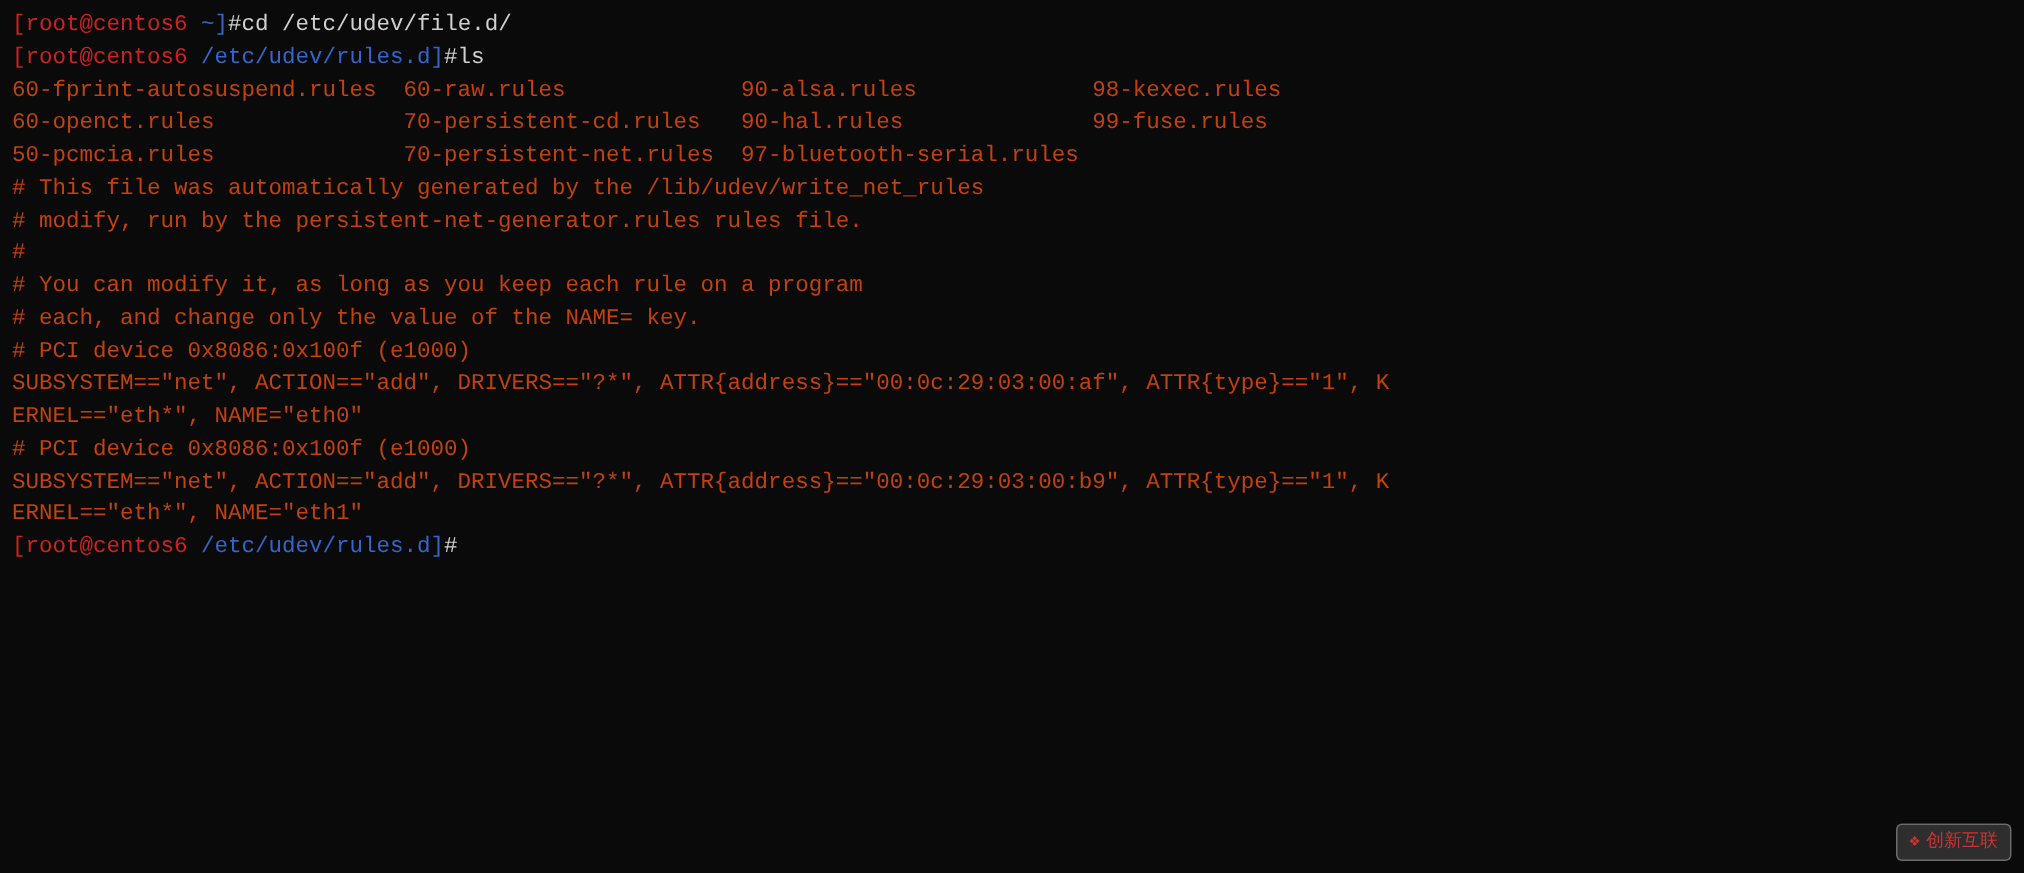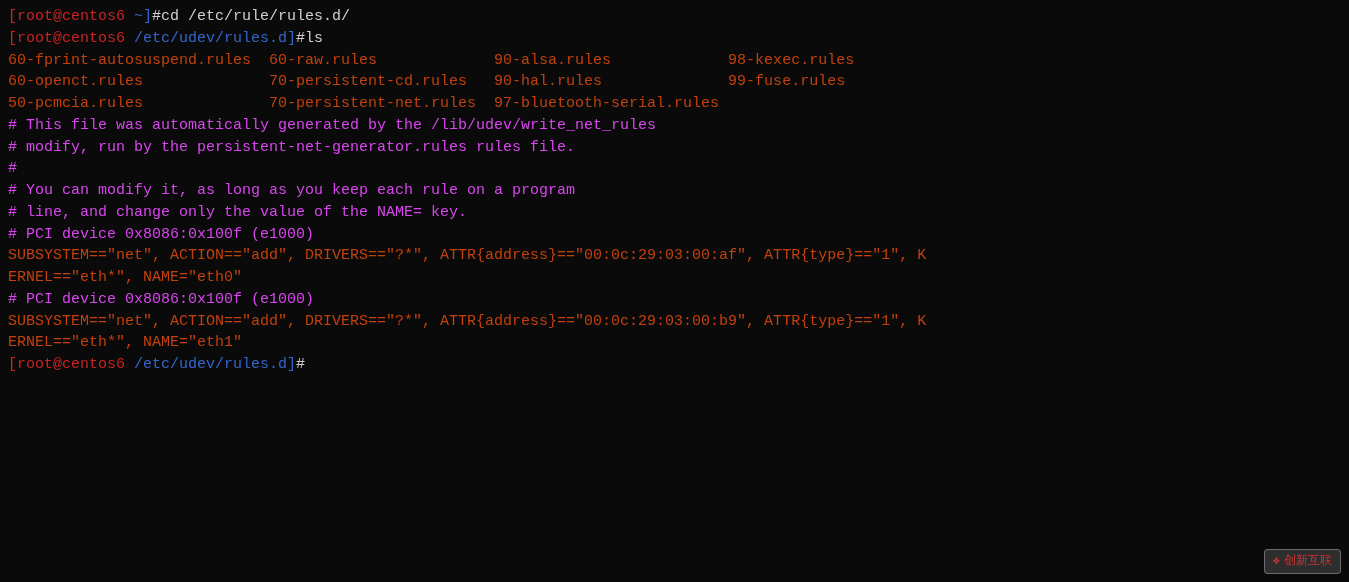--- a/index.html
+++ b/index.html
@@ -22,21 +22,21 @@
       overflow: hidden;
     }
     .line {
       white-space: pre;
       display: block;
     }
     .prompt-user { color: #cc2222; margin-top: 12px; }
     .prompt-path { color: #3366cc; }
     .prompt-hash { color: #d0d0d0; }
     .cmd { color: #d0d0d0; }
-    .comment { color: #d946ef; text-align: center; }
+    .comment { color: #c2410c; text-align: center; }
     .white { color: #c2410c; }
     .watermark {
       position: absolute;
       bottom: 8px;
       right: 8px;
       background: rgba(255,255,255,0.15);
       border: 1px solid rgba(255,255,255,0.3);
       border-radius: 4px;
       padding: 3px 8px;
       font-size: 12px;
@@ -44,30 +44,30 @@
       display: flex;
       align-items: center;
       gap: 4px;
     }
   </style>
 </head>
 <body>
 
 <div class="terminal">
   <div id="lines-container">
-      <div class="line"><span class="prompt-user">[root@centos6</span><span class="prompt-path"> ~]</span><span class="prompt-hash">#</span><span class="cmd">cd /etc/rule/rules.d/</span></div>
+      <div class="line"><span class="prompt-user">[root@centos6</span><span class="prompt-path"> ~]</span><span class="prompt-hash">#</span><span class="cmd">cd /etc/udev/file.d/</span></div>
       <div class="line"><span class="prompt-user">[root@centos6</span><span class="prompt-path"> /etc/udev/rules.d]</span><span class="prompt-hash">#</span><span class="cmd">ls</span></div>
       <div class="line"><span class="white">60-fprint-autosuspend.rules  60-raw.rules             90-alsa.rules             98-kexec.rules</span></div>
       <div class="line"><span class="white">60-openct.rules              70-persistent-cd.rules   90-hal.rules              99-fuse.rules</span></div>
       <div class="line"><span class="white">50-pcmcia.rules              70-persistent-net.rules  97-bluetooth-serial.rules</span></div>
       <div class="line"><span class="comment"># This file was automatically generated by the /lib/udev/write_net_rules</span></div>
       <div class="line"><span class="comment"># modify, run by the persistent-net-generator.rules rules file.</span></div>
       <div class="line"><span class="comment">#</span></div>
       <div class="line"><span class="comment"># You can modify it, as long as you keep each rule on a program</span></div>
-      <div class="line"><span class="comment"># line, and change only the value of the NAME= key.</span></div>
+      <div class="line"><span class="comment"># each, and change only the value of the NAME= key.</span></div>
       <div class="line"><span class="white"></span></div>
       <div class="line"><span class="comment"># PCI device 0x8086:0x100f (e1000)</span></div>
       <div class="line"><span class="white">SUBSYSTEM=="net", ACTION=="add", DRIVERS=="?*", ATTR{address}=="00:0c:29:03:00:af", ATTR{type}=="1", K</span></div>
       <div class="line"><span class="white">ERNEL=="eth*", NAME="eth0"</span></div>
       <div class="line"><span class="white"></span></div>
       <div class="line"><span class="comment"># PCI device 0x8086:0x100f (e1000)</span></div>
       <div class="line"><span class="white">SUBSYSTEM=="net", ACTION=="add", DRIVERS=="?*", ATTR{address}=="00:0c:29:03:00:b9", ATTR{type}=="1", K</span></div>
       <div class="line"><span class="white">ERNEL=="eth*", NAME="eth1"</span></div>
       <div class="line"><span class="prompt-user">[root@centos6</span><span class="prompt-path"> /etc/udev/rules.d]</span><span class="prompt-hash">#</span><span class="cmd"></span></div>
     </div>

